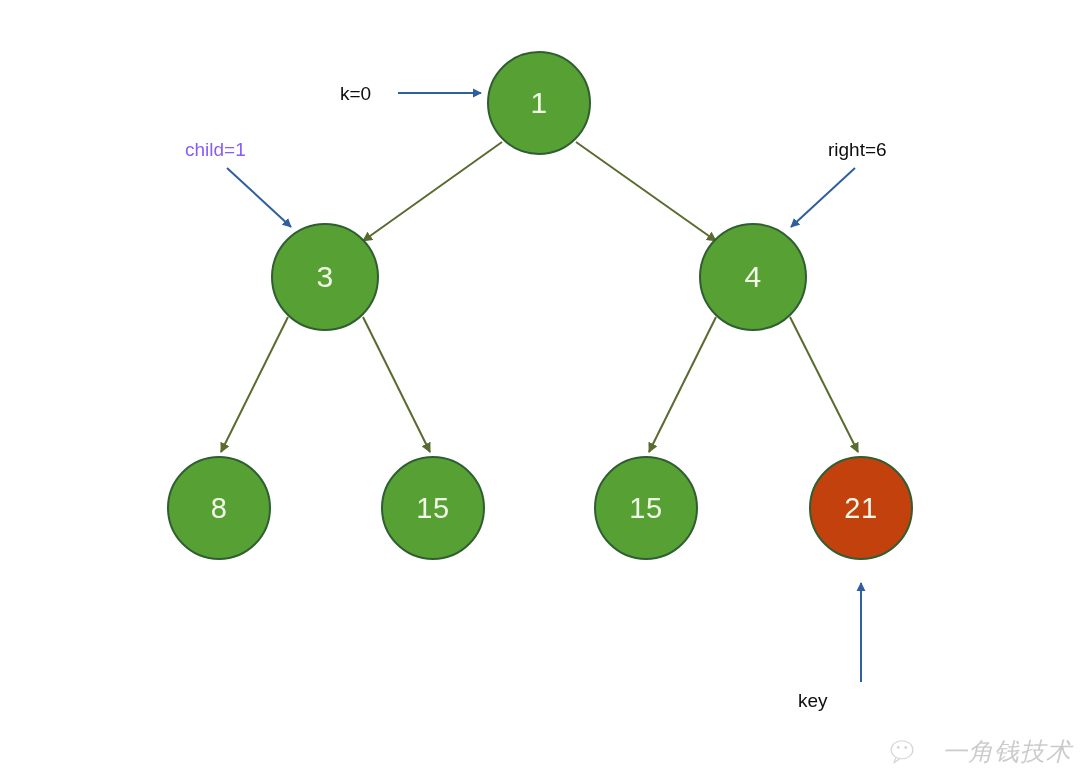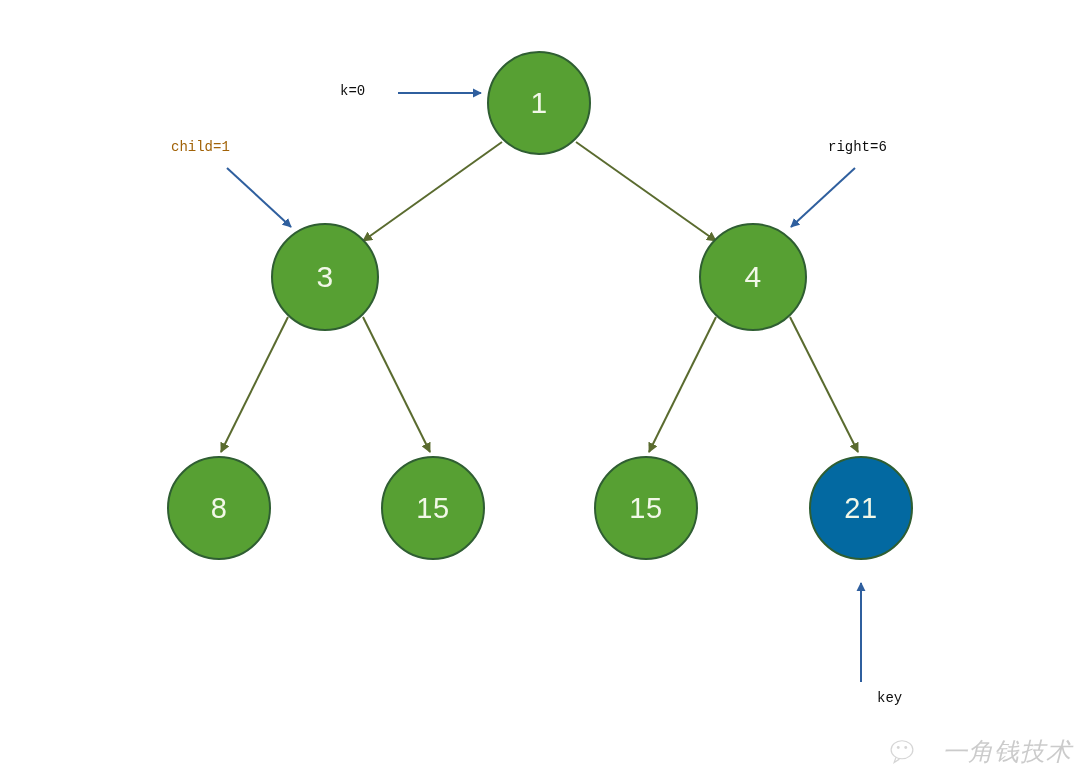--- a/index.html
+++ b/index.html
@@ -38,22 +38,22 @@
     font-weight: 400;
   }
   .node-label {
     line-height: 1;
     letter-spacing: 0.5px;
     user-select: none;
   }
   .annotation-text {
     position: absolute;
     color: #0d0d0d;
-    font-family: Liberation Mono, monospace;
-    font-size: 14px;
+    font-family: Liberation Sans, sans-serif;
+    font-size: 19px;
     font-weight: 400;
     white-space: nowrap;
     letter-spacing: 0px;
   }
   #watermark {
     position: absolute;
     right: 8px;
     bottom: 14px;
     display: flex;
     align-items: center;
@@ -116,29 +116,29 @@
       </div>
       <div class="node-circle" style="left: 167px; top: 456px; width: 104px; height: 104px; background: rgb(87, 160, 51); border-color: rgb(47, 94, 50);">
         <span class="node-label" style="font-size: 29px; color: rgb(242, 248, 232);">8</span>
       </div>
       <div class="node-circle" style="left: 381px; top: 456px; width: 104px; height: 104px; background: rgb(87, 160, 51); border-color: rgb(47, 94, 50);">
         <span class="node-label" style="font-size: 29px; color: rgb(242, 248, 232);">15</span>
       </div>
       <div class="node-circle" style="left: 594px; top: 456px; width: 104px; height: 104px; background: rgb(87, 160, 51); border-color: rgb(47, 94, 50);">
         <span class="node-label" style="font-size: 29px; color: rgb(242, 248, 232);">15</span>
       </div>
-      <div class="node-circle" style="left: 809px; top: 456px; width: 104px; height: 104px; background: #0369a1; border-color: rgb(47, 94, 50); align-items: center;">
+      <div class="node-circle" style="left: 809px; top: 456px; width: 104px; height: 104px; background: #c2410c; border-color: rgb(47, 94, 50); align-items: center;">
         <span class="node-label" style="font-size: 29px; color: rgb(242, 248, 232);">21</span>
       </div>
     </div>
   <div id="annotation-layer">
       <div class="annotation-text" style="left: 340px; top: 83px; color: rgb(13, 13, 13);">k=0</div>
-      <div class="annotation-text" style="left: 171px; top: 139px; color: #a16207;">child=1</div>
+      <div class="annotation-text" style="left: 185px; top: 139px; color: #8b5cf6;">child=1</div>
       <div class="annotation-text" style="left: 828px; top: 139px; color: rgb(13, 13, 13);">right=6</div>
-      <div class="annotation-text" style="left: 877px; top: 690px; color: rgb(13, 13, 13);">key</div>
+      <div class="annotation-text" style="left: 798px; top: 690px; color: rgb(13, 13, 13);">key</div>
     </div>
 
   <div id="watermark">
     <svg class="wm-logo" viewBox="0 0 40 34" xmlns="http://www.w3.org/2000/svg">
       <ellipse cx="16" cy="14" rx="14.5" ry="12" fill="none" stroke="#777" stroke-width="1.6"></ellipse>
       <path d="M 8 24 L 5.5 31 L 12.5 26.5" fill="none" stroke="#777" stroke-width="1.6"></path>
       <circle cx="11" cy="11" r="1.9" fill="#777"></circle>
       <circle cx="21" cy="11" r="1.9" fill="#777"></circle>
     </svg>
     <span class="wm-text">一角钱技术</span>

